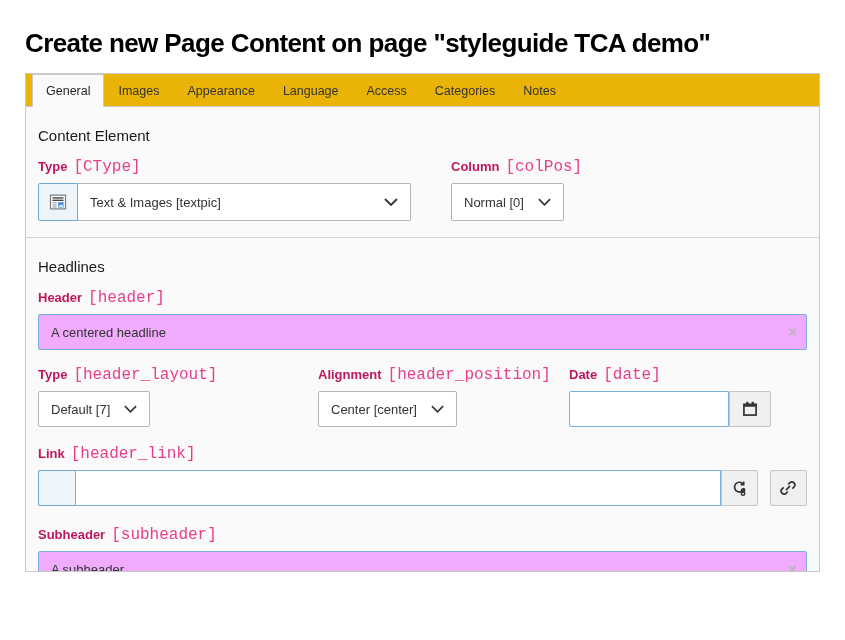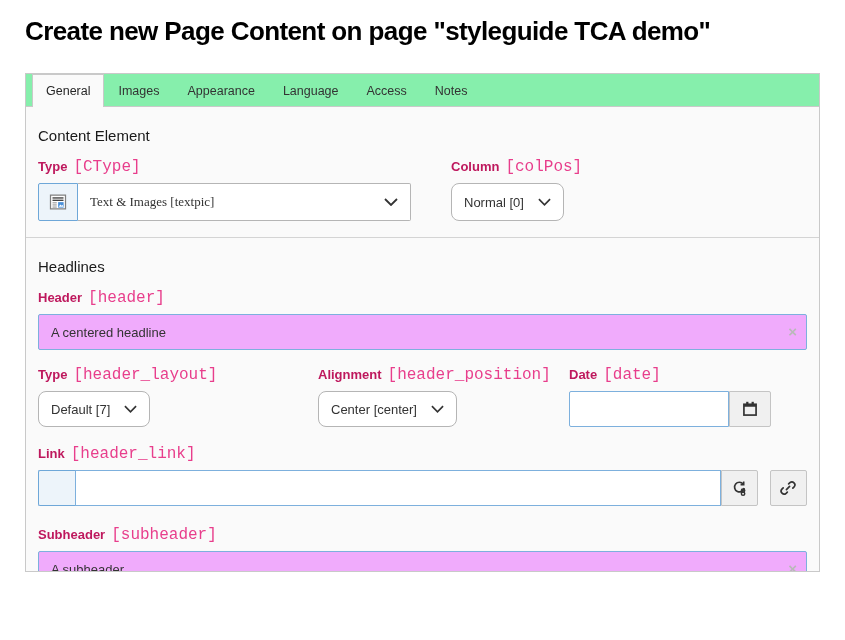--- a/index.html
+++ b/index.html
@@ -1,29 +1,29 @@
 <!DOCTYPE html>
 <html><head>
 <meta charset="utf-8">
 <style>
   html,body{margin:0;padding:0;}
   body{
     width:845px;height:640px;overflow:hidden;background:#fff;
     font-family:"Liberation Sans", sans-serif;color:#1a1a1a;position:relative;
   }
   .page-title{
-    position:absolute;left:25px;top:16px;margin:0;
+    position:absolute;left:25px;top:28px;margin:0;
     font-size:26px;font-weight:bold;letter-spacing:-0.6px;color:#000;
   }
   .panel{
     position:absolute;left:25px;top:73px;width:795px;height:499px;
     border:1px solid #c9c9c9;background:#fafafa;overflow:hidden;box-sizing:border-box;
   }
   .tabbar{
-    display:flex;align-items:stretch;height:32px;background:#86efac;
+    display:flex;align-items:stretch;height:32px;background:#eab308;
     border-bottom:1px solid #c9c9c9;padding-left:6px;box-sizing:content-box;
   }
   .tab{
     font-size:12.5px;color:#333;line-height:32px;padding:0 13px;cursor:pointer;
     border:1px solid transparent;border-bottom:none;white-space:nowrap;
   }
   .tab.active{
     background:#fafafa;border-color:#c9c9c9;margin-bottom:-1px;color:#262626;
   }
   .section{padding:12px 12px 7px 12px;}
@@ -36,29 +36,29 @@
     font-size:16px;color:#e83e8c;margin-left:6px;
   }
   .row{display:flex;}
   .col-type1{width:413px;}
   .col-h-type{width:280px;}
   .col-h-align{width:251px;}
   .col-h-date{flex:1;}
   
   .select{
     display:inline-flex;align-items:center;justify-content:space-between;
-    height:36px;background:#fff;border:1px solid #b5b5b5;border-radius:8px;
+    height:36px;background:#fff;border:1px solid #b5b5b5;border-radius:2px;
     padding:0 12px;font-size:13px;color:#333;cursor:pointer;box-sizing:border-box;gap:14px;
   }
   .ctype-group{display:flex;align-items:stretch;height:38px;}
   .ctype-addon{
     width:40px;background:#edf4fa;border:1px solid #6ea7d8;border-radius:2px 0 0 2px;
     display:flex;align-items:center;justify-content:center;box-sizing:border-box;
   }
-  .ctype-select{width:333px;height:38px;border-radius:0 2px 2px 0;border-left:none;font-family:Liberation Serif, serif;}
+  .ctype-select{width:333px;height:38px;border-radius:0 2px 2px 0;border-left:none;}
   
   .text-input-wrap{position:relative;}
   .text-input{
     width:100%;height:36px;border:1px solid #7db0dd;border-radius:2px;background:#f0abfc;
     padding:0 30px 0 12px;font-size:13px;color:#333;box-sizing:border-box;outline:none;
     font-family:"Liberation Sans", sans-serif;
   }
   .clear-x{
     position:absolute;right:10px;top:8px;font-size:15px;color:#b9b9b9;cursor:pointer;
     font-weight:bold;line-height:20px;
@@ -90,20 +90,21 @@
 
 <h1 class="page-title">Create new Page Content on page "styleguide TCA demo"</h1>
 
 <div class="panel">
   <div class="tabbar">
     <div class="tab active">General</div>
     <div class="tab">Images</div>
     <div class="tab">Appearance</div>
     <div class="tab">Language</div>
     <div class="tab">Access</div>
+    <div class="tab">Categories</div>
     <div class="tab">Notes</div>
   </div>
 
   <div class="section first">
     <div class="section-heading">Content Element</div>
     <div class="row">
       <div class="col-type1">
         <div class="field-label-row">
           <span class="field-label">Type</span><span class="code-tag">[CType]</span>
         </div>

